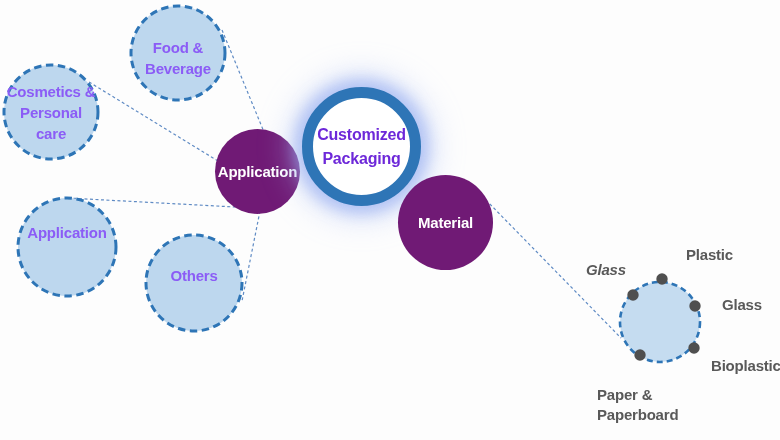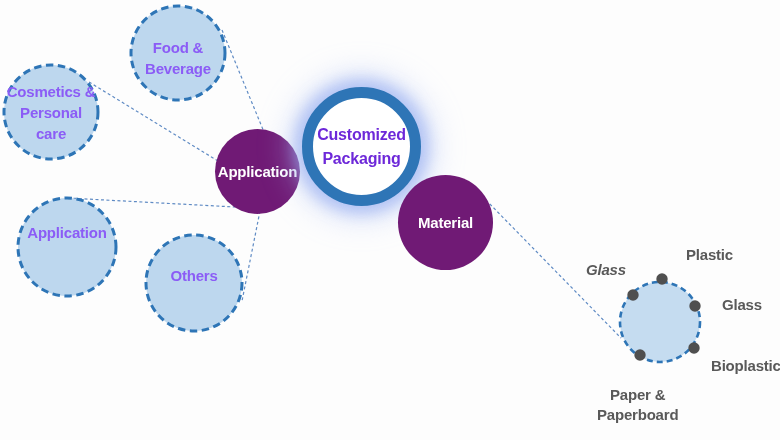--- a/index.html
+++ b/index.html
@@ -23,21 +23,21 @@
   #center-node{
     position:absolute;z-index:3;left:302px;top:87px;width:97px;height:97px;
     background:#ffffff;border:11px solid #2e75b6;border-radius:50%;
     box-shadow:0 0 14px 8px rgba(148,172,240,0.60), 0 0 28px 16px rgba(168,190,245,0.35);
     display:flex;align-items:center;justify-content:center;text-align:center;
     color:#6d28d9;font-weight:bold;font-size:16px;line-height:24px;white-space:pre-line;
     letter-spacing:-0.2px;
   }
   .mat-label{
     position:absolute;z-index:2;color:#595959;font-weight:bold;font-size:15px;
-    line-height:20px;white-space:pre-line;letter-spacing:-0.2px;text-align:center;
+    line-height:20px;white-space:pre-line;letter-spacing:-0.2px;
   }
 </style>
 </head>
 <body>
 
 <div id="stage">
 
   <svg id="wires" width="780" height="440" viewBox="0 0 780 440">
 
     <g stroke="#4f7fbe" stroke-width="1.2" stroke-dasharray="3 2.5" opacity="0.9">

